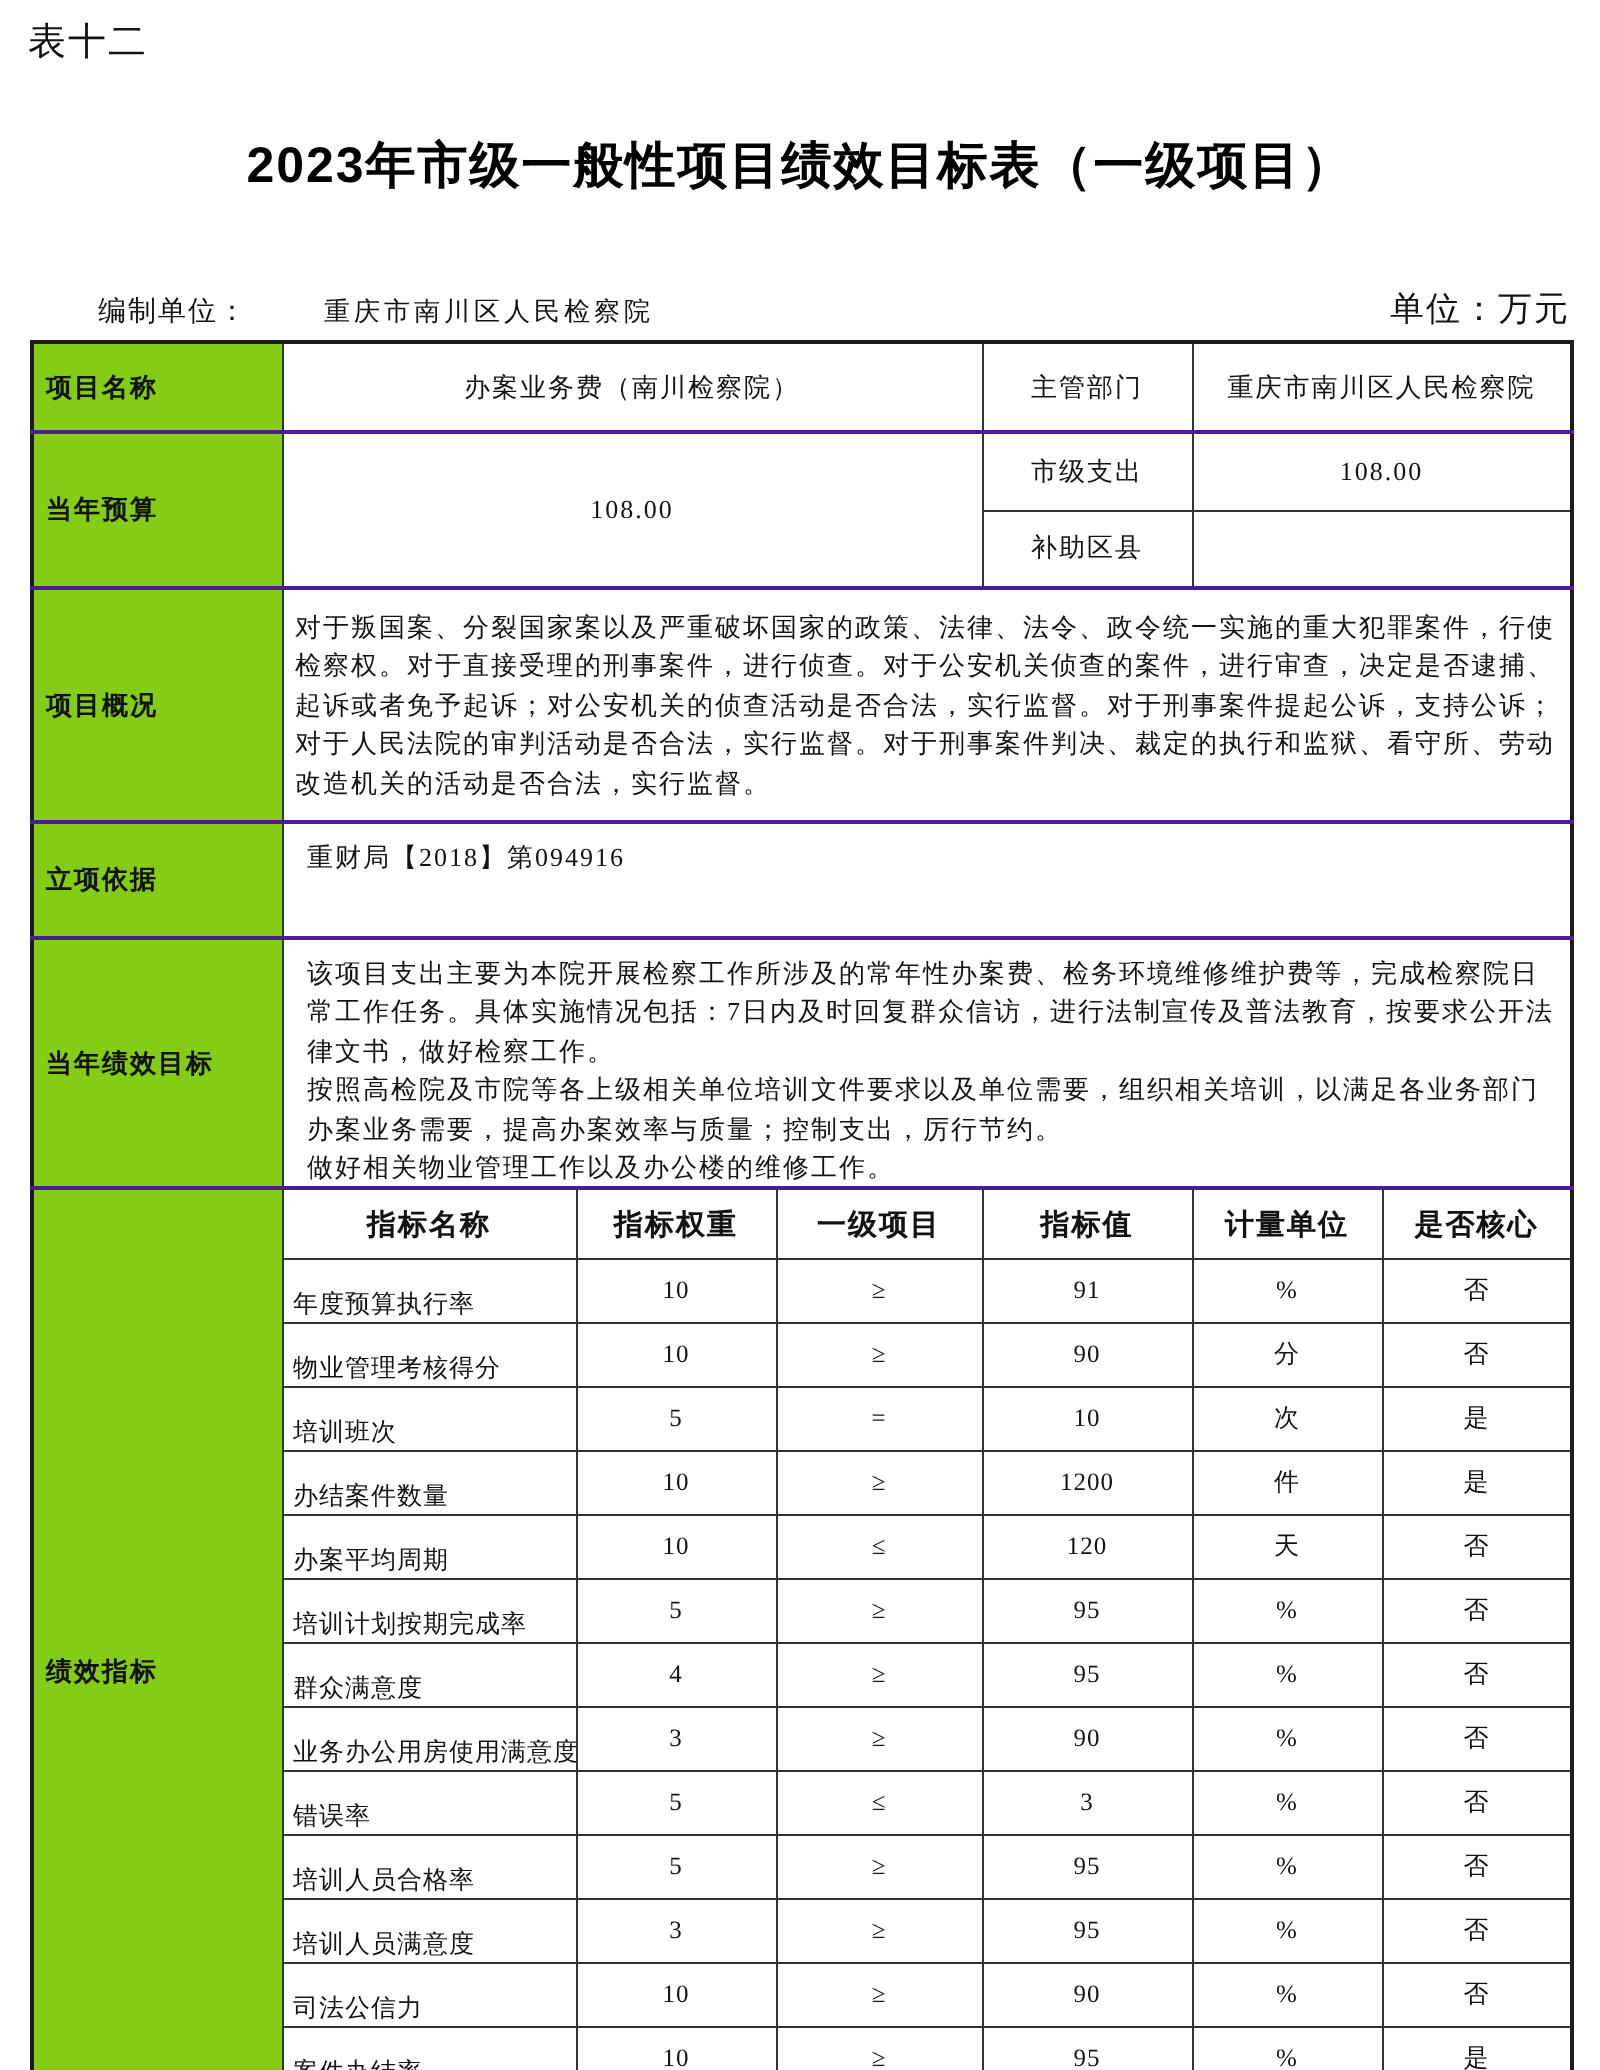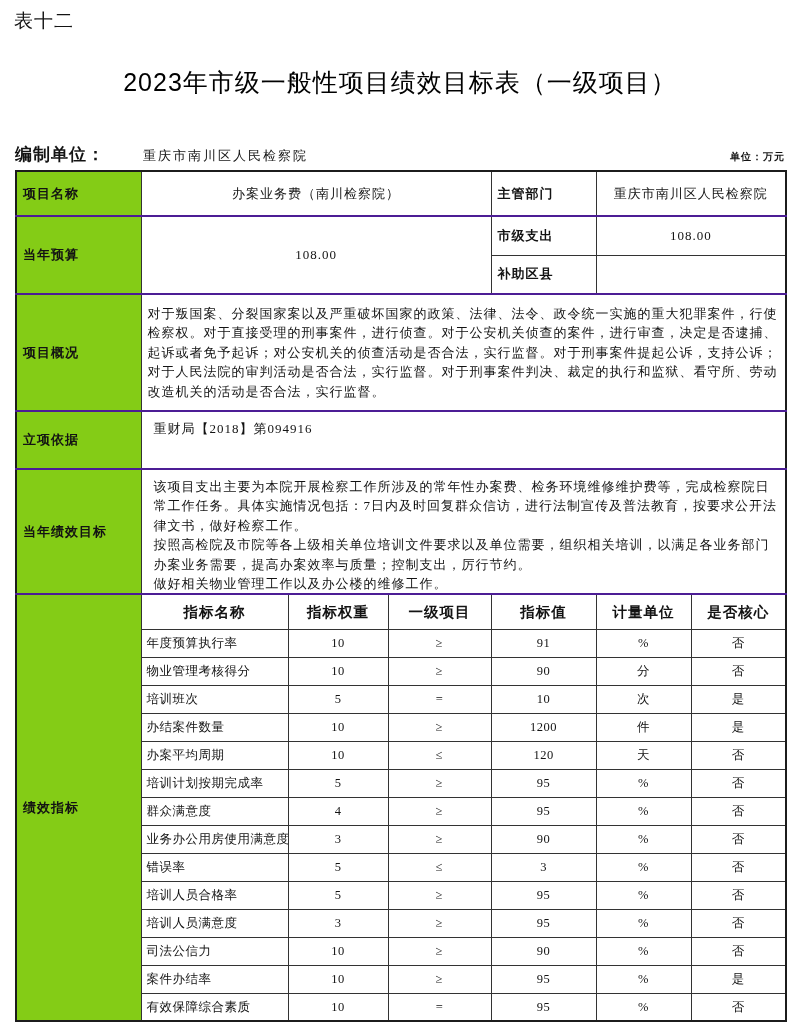--- a/index.html
+++ b/index.html
@@ -14,32 +14,32 @@
 
   .corner-label {
     position: absolute; top: 8px; left: 14px;
     font-size: 19px; letter-spacing: 1px;
   }
 
   .doc-title {
     position: absolute; top: 66px; left: 0; width: 800px;
     text-align: center;
     font-family: "Liberation Sans", "DejaVu Sans", sans-serif;
-    font-weight: normal; font-size: 25px; letter-spacing: 1px;
+    font-weight: bold; font-size: 25px; letter-spacing: 1px;
     color: #000;
   }
 
   .meta-row {
     position: absolute; top: 143px; left: 15px; width: 770px;
     display: flex; justify-content: space-between; align-items: baseline;
   }
   .meta-left { display: flex; align-items: baseline; }
-  .meta-label { font-weight: bold; font-size: 17px; letter-spacing: 1px; }
+  .meta-label { font-weight: normal; font-size: 14px; letter-spacing: 1px; margin-left: 34px; }
   .meta-value { font-size: 13px; margin-left: 38px; letter-spacing: 2px; }
-  .meta-unit  { font-size: 10px; font-weight: bold; letter-spacing: 1px; }
+  .meta-unit  { font-size: 17px; font-weight: normal; letter-spacing: 1px; }
 
   table.main {
     position: absolute; top: 170px; left: 15px;
     width: 770px;
     border-collapse: collapse;
     table-layout: fixed;
     border: 2px solid #1c1c1c;
   }
   table.main td, table.main th {
     border: 1px solid #333;
@@ -50,22 +50,22 @@
   }
   tr.sec > td, tr.sec > th { border-top: 2px solid #4c1d95; }
 
   td.lbl {
     font-weight: bold; font-size: 14.5px;
     text-align: left; padding-left: 9px;
     letter-spacing: 1.5px;
     background: #84cc16;
   }
   td.mid-lbl {
-    font-weight: bold; font-size: 14.5px;
-    letter-spacing: 1.5px;
+    font-weight: normal; font-size: 14.5px;
+    text-align: center; letter-spacing: 1.5px;
   }
   td.val { text-align: center; font-size: 13px; margin-left: 32px; }
   td.txt {
     text-align: left; line-height: 19.4px;
     padding: 3px 8px; font-size: 13px; letter-spacing: 0.2px;
     vertical-align: middle;
   }
   td.txt.top { vertical-align: top; padding-top: 7px; padding-left: 12px; }
 
   tr.r-name   { height: 45px; }
@@ -76,21 +76,21 @@
   tr.r-goal   { height: 125px; }
   tr.r-ihead  { height: 35px; }
   tr.r-ind    { height: 28px; }
 
   tr.r-ihead th {
     font-weight: bold; font-size: 14.5px; 
     letter-spacing: 1px; background: #fff;
   }
   tr.r-ind td { font-size: 12.5px; text-align: center; letter-spacing: 0.5px; }
   tr.r-ind td.c-name {
-    text-align: left; padding: 0 3px 0 5px;
+    text-align: left; padding: 14px 3px 0 5px;
     white-space: nowrap; letter-spacing: 0.5px;
   }
   
   tbody.ind-body tr.r-ind:first-of-type td.c-name { text-align: center; }
 
   .goal-line { display: block; }
 </style>
 </head>
 <body>
 

